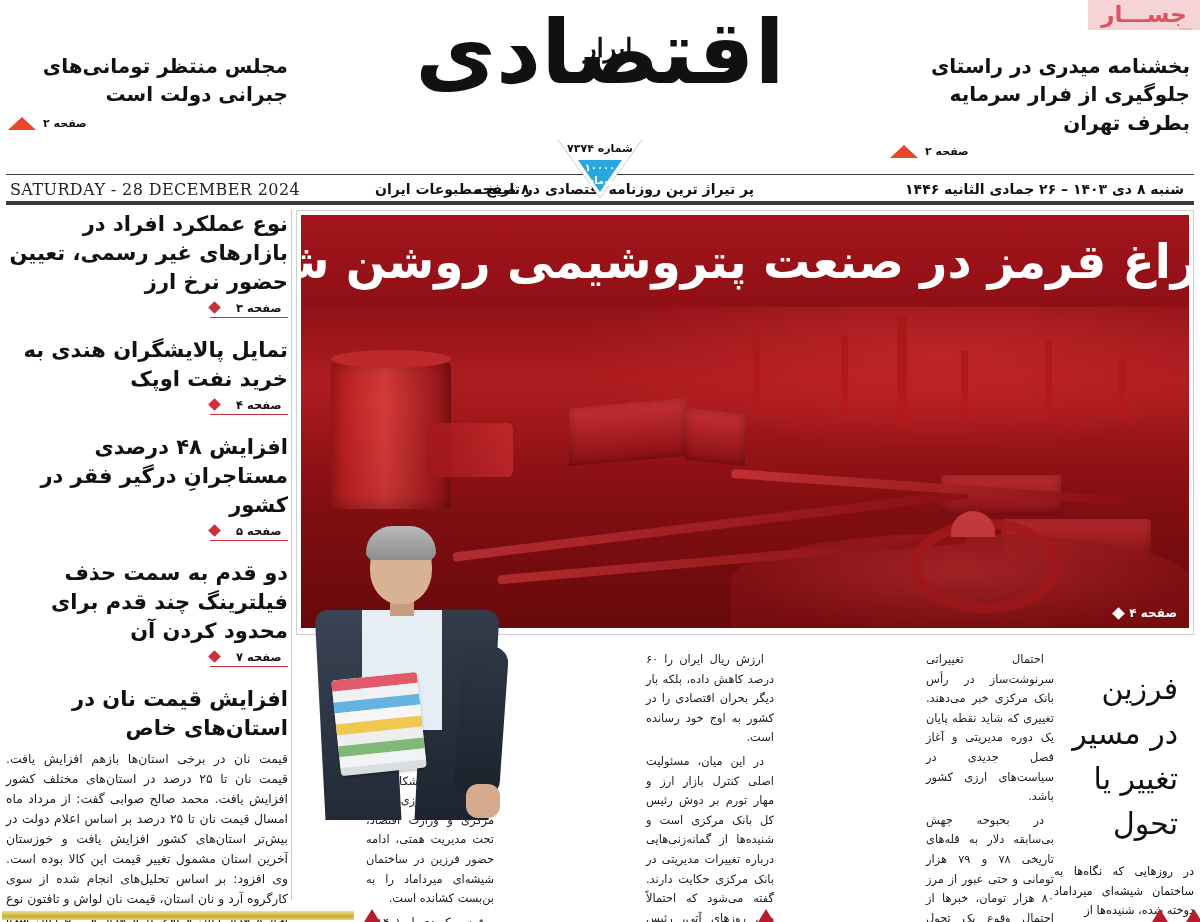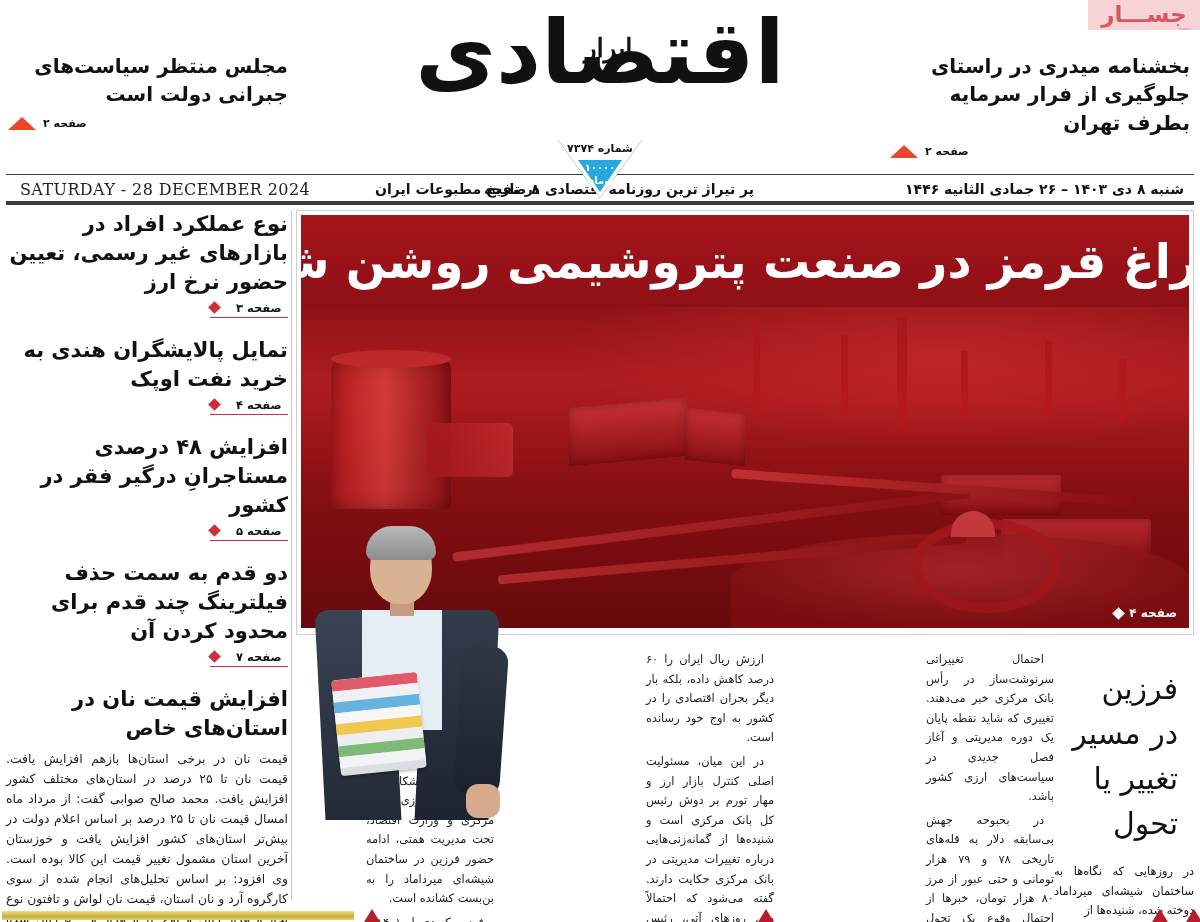--- a/index.html
+++ b/index.html
@@ -115,21 +115,21 @@
   
   .rule-top{
     position:absolute;left:6px;right:6px;top:174px;
     height:1px;background:#3b3b3b;
   }
   .rule-bottom{
     position:absolute;left:6px;right:6px;top:201px;
     height:4px;background:#3b3b3b;
   }
   .dateline{
-    position:absolute;left:14px;right:6px;top:178px;height:22px;
+    position:absolute;left:4px;right:6px;top:178px;height:22px;
     display:flex;align-items:center;
   }
   .dl-en{
     position:absolute;left:6px;
     font-family:"DejaVu Serif","Liberation Serif",serif;
     font-size:16px;color:#222;letter-spacing:.4px;direction:ltr;
   }
   .dl-fa-right{position:absolute;right:10px;font-size:14px;font-weight:bold;color:#111;}
   .dl-pages{position:absolute;left:470px;font-size:14px;font-weight:bold;color:#111;}
   .dl-tagline{position:absolute;right:440px;font-size:14px;font-weight:bold;color:#111;}
@@ -370,21 +370,21 @@
       <div class="tri-outline"></div>
       <div class="tri-num">شماره ۷۳۷۴</div>
       <div class="tri-blue"></div>
       <div class="tri-price">
         <div>۱۰۰۰۰</div>
         <div>تومان</div>
       </div>
     </div>
 
     <div class="side-head left">
-      <div>مجلس منتظر سیاست‌های جبرانی دولت است</div>
+      <div>مجلس منتظر تومانی‌های جبرانی دولت است</div>
       <div class="pg">
         <span class="tri-mark"></span>
         <span>صفحه ۲</span>
       </div>
     </div>
 
     <div class="side-head right">
       <div>بخشنامه میدری در راستای جلوگیری از فرار سرمایه بطرف تهران</div>
       <div class="pg">
         <span class="tri-mark"></span>

